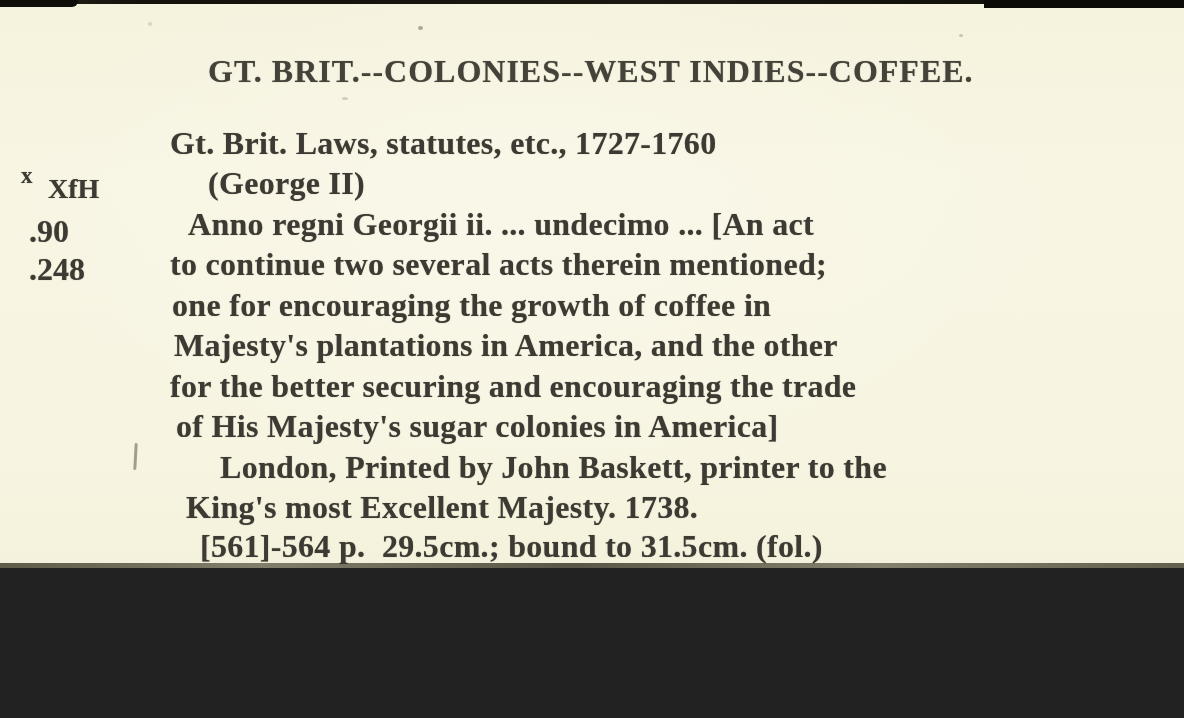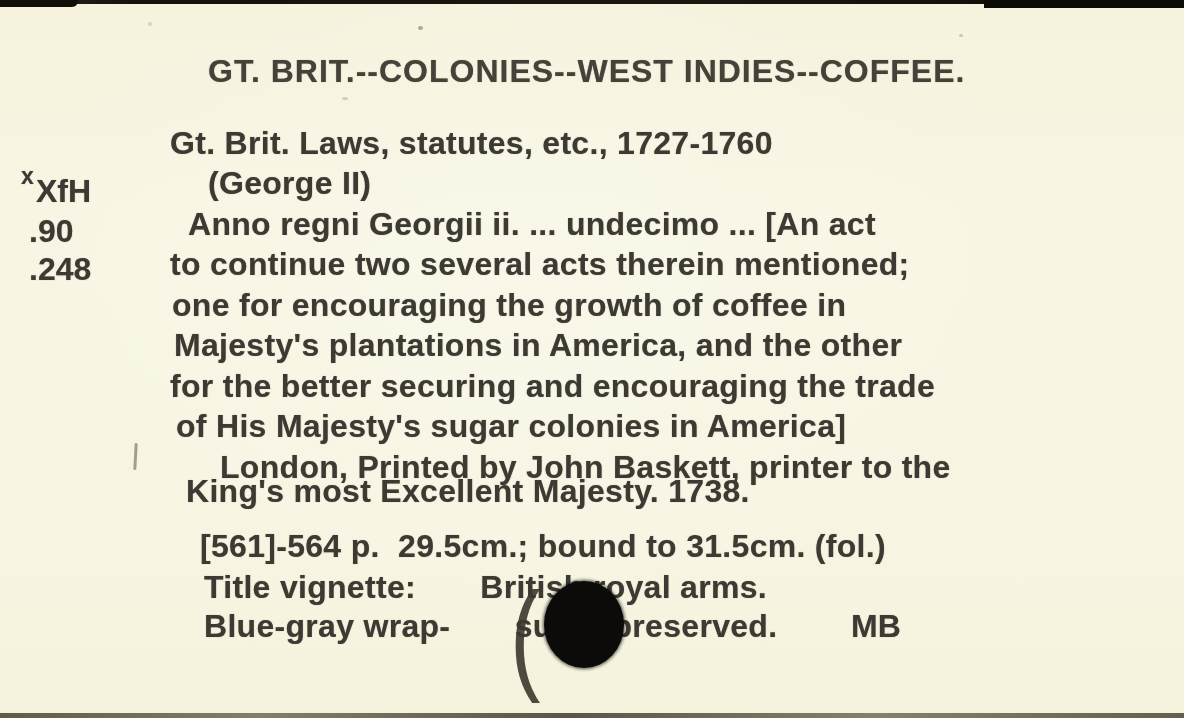--- a/index.html
+++ b/index.html
@@ -1,23 +1,23 @@
 <!DOCTYPE html>
 <html><head>
 <meta charset="utf-8">
 <style>
   html,body{margin:0;padding:0;background:#222;}
   .scan{
     position:relative;
-    width:1184px;height:718px;
+    width:1184px;height:568px;
     background:
       radial-gradient(ellipse at 45% 40%, rgba(255,255,252,0.25), rgba(0,0,0,0) 60%),
       linear-gradient(180deg,#f5f2dd 0%, #f8f5e3 30%, #f7f4e1 80%, #f4f1dc 100%);
     overflow:hidden;
-    font-family:Liberation Sans, sans-serif;
+    font-family:Liberation Serif, serif;
     color:#3d3a33;
   }
   
   .edge{position:absolute;background:#14110c;}
   .edge-top{top:0;left:0;width:1184px;height:4px;background:linear-gradient(90deg,#2a2720,#14110c 12%,#1b1812 55%,#0d0b08 100%);}
   .edge-top-left{top:0;left:0;width:78px;height:7px;border-radius:0 0 6px 0;background:#100e0a;}
   .edge-top-right{top:0;right:0;width:200px;height:8px;background:#0d0b08;}
   .edge-bottom{bottom:0;left:0;width:1184px;height:5px;background:linear-gradient(90deg,#45412f,#6e6a57 22%,#3f3b2d 48%,#726d5a 74%,#4a4635 100%);opacity:.85;}
 
   .heading{
@@ -34,31 +34,31 @@
   }
   .l0{left:170px;top:126px;}
   .l1{left:208px;top:166px;}
   .l2{left:188px;top:207px;}
   .l3{left:170px;top:247px;text-align:center;}
   .l4{left:172px;top:288px;}
   .l5{left:174px;top:328px;}
   .l6{left:170px;top:369px;}
   .l7{left:176px;top:409px;}
   .l8{left:220px;top:450px;}
-  .l9{left:186px;top:474px;}
+  .l9{left:186px;top:490px;}
   .l10{left:200px;top:529px;}
   .l11{left:204px;top:570px;}
   .l12{left:204px;top:609px;}
 
   .callnum span{
     position:absolute;font-weight:700;color:#3d3a33;
     text-shadow:0 0 1px rgba(70,65,55,.5);white-space:pre;
   }
   .cn-x{left:21px;top:163px;font-size:23px;}
-  .cn-1{left:36px;top:173px;font-size:32px;}
+  .cn-1{left:48px;top:173px;font-size:28px;}
   .cn-2{left:29px;top:213px;font-size:32px;}
   .cn-3{left:29px;top:251px;font-size:32px;}
 
   
   .dot{
     position:absolute;left:544px;top:581px;width:80px;height:87px;
     background:#0c0b09;border-radius:50%;
     box-shadow:0 0 3px 1.5px rgba(12,11,9,.55);
   }
   .paren{

